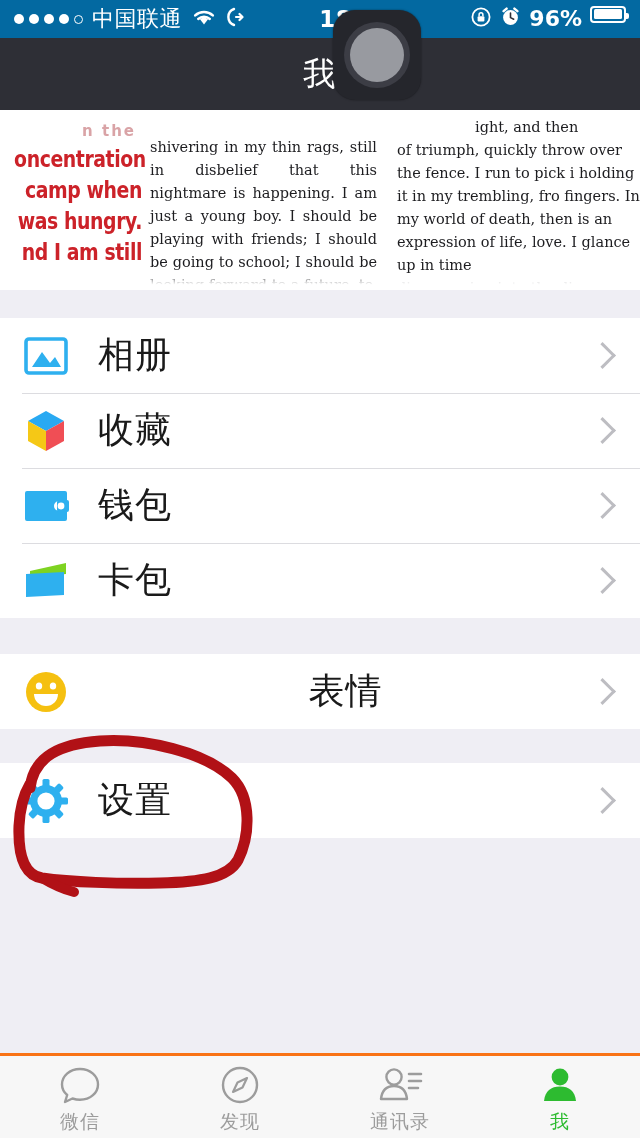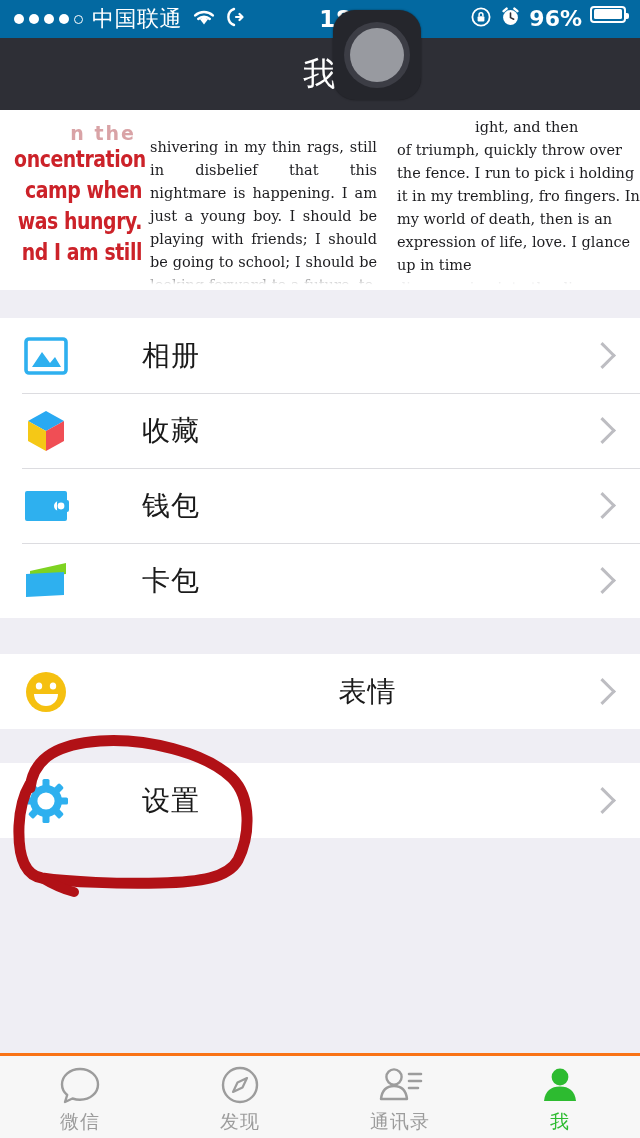--- a/index.html
+++ b/index.html
@@ -148,21 +148,21 @@
     margin-top: 30px;
     margin-left: -14px;
     transform: scaleX(0.82);
     transform-origin: right center;
     white-space: nowrap;
   }
   .quote-faint {
     position: absolute;
     top: 8px; right: 6px;
     color: #d9a3a6;
-    font-size: 19px;
+    font-size: 15px;
     font-weight: bold;
     letter-spacing: 2px;
   }
   .col-mid, .col-right {
     font-family: "DejaVu Serif", "Liberation Serif", serif;
     font-size: 14.5px;
     line-height: 23px;
     color: #1d1d20;
     box-sizing: border-box;
   }
@@ -221,26 +221,25 @@
   .row-icon {
     width: 48px;
     height: 48px;
     flex: 0 0 48px;
     display: flex;
     align-items: center;
     justify-content: center;
     margin-right: 28px;
   }
   .row-label {
-    font-size: 28px;
+    font-size: 36px;
     color: #1a1a1a;
     font-family: "DejaVu Sans", "Liberation Sans", sans-serif;
     letter-spacing: 1px;
     flex: 1;
-    margin-left: 44px;
   }
   .chevron {
     width: 16px; height: 16px;
     border-right: 3px solid #bdbdc2;
     border-top: 3px solid #bdbdc2;
     transform: rotate(45deg);
     margin-right: 6px;
   }
 
   

